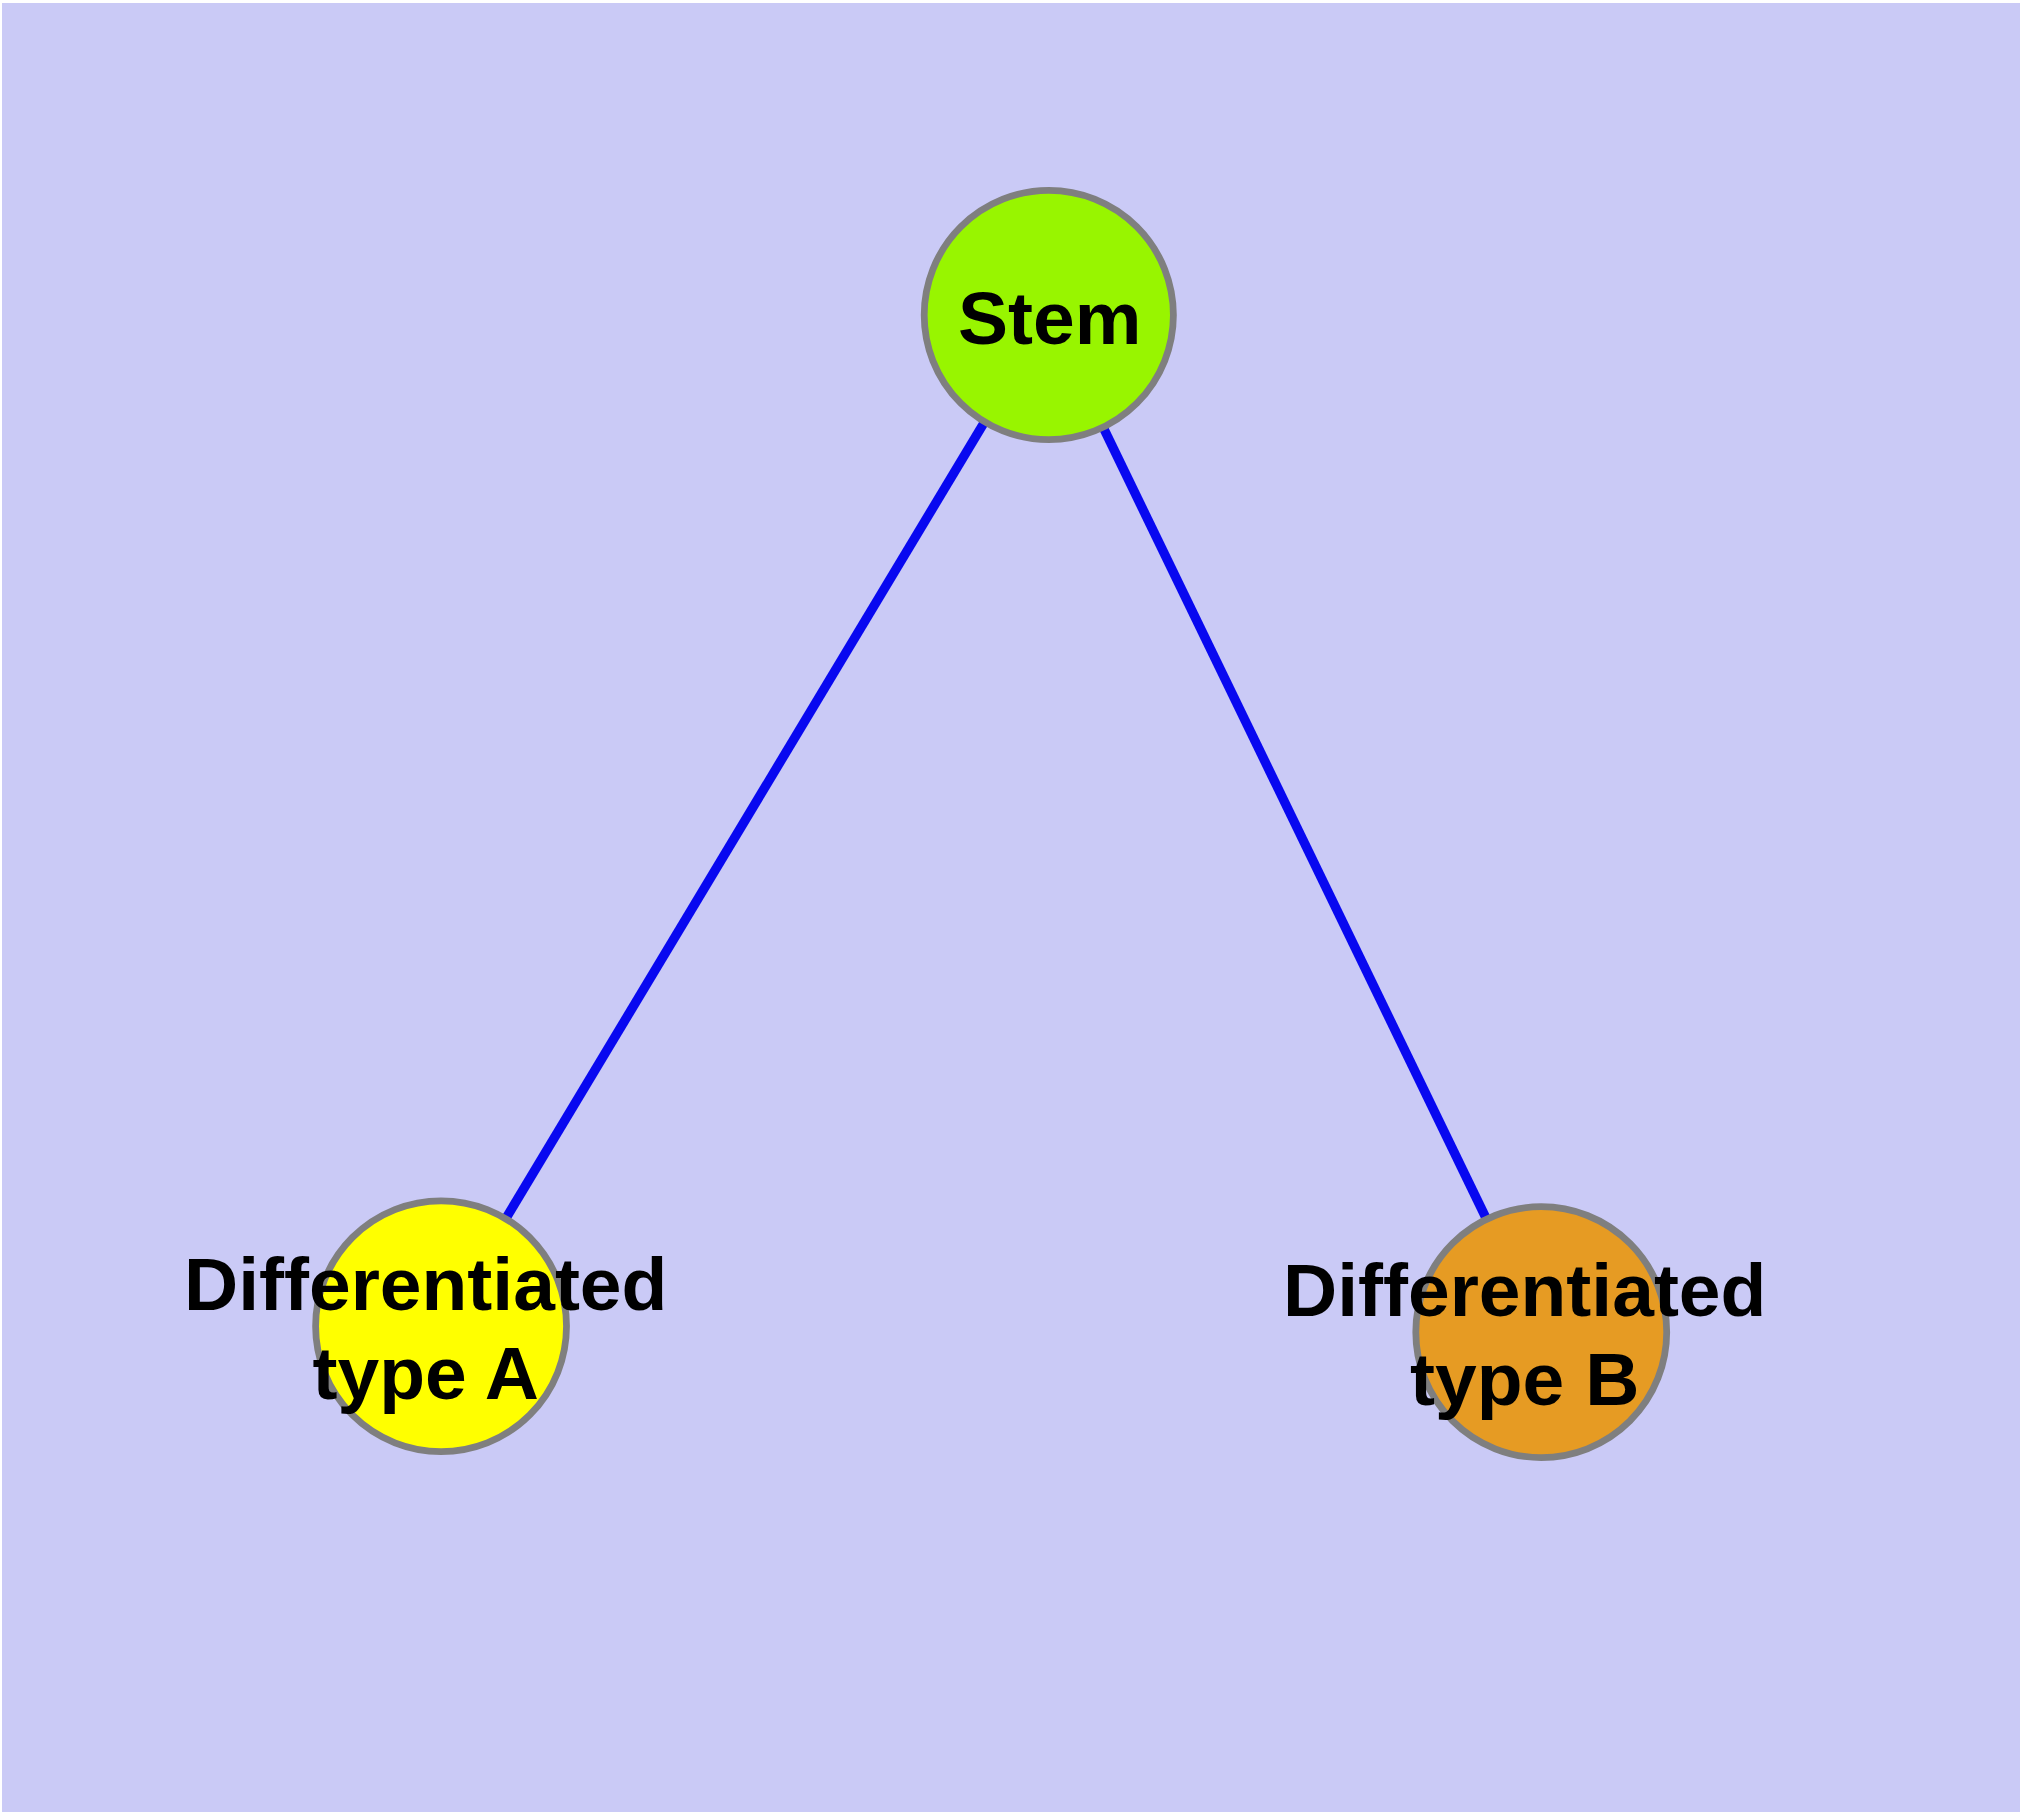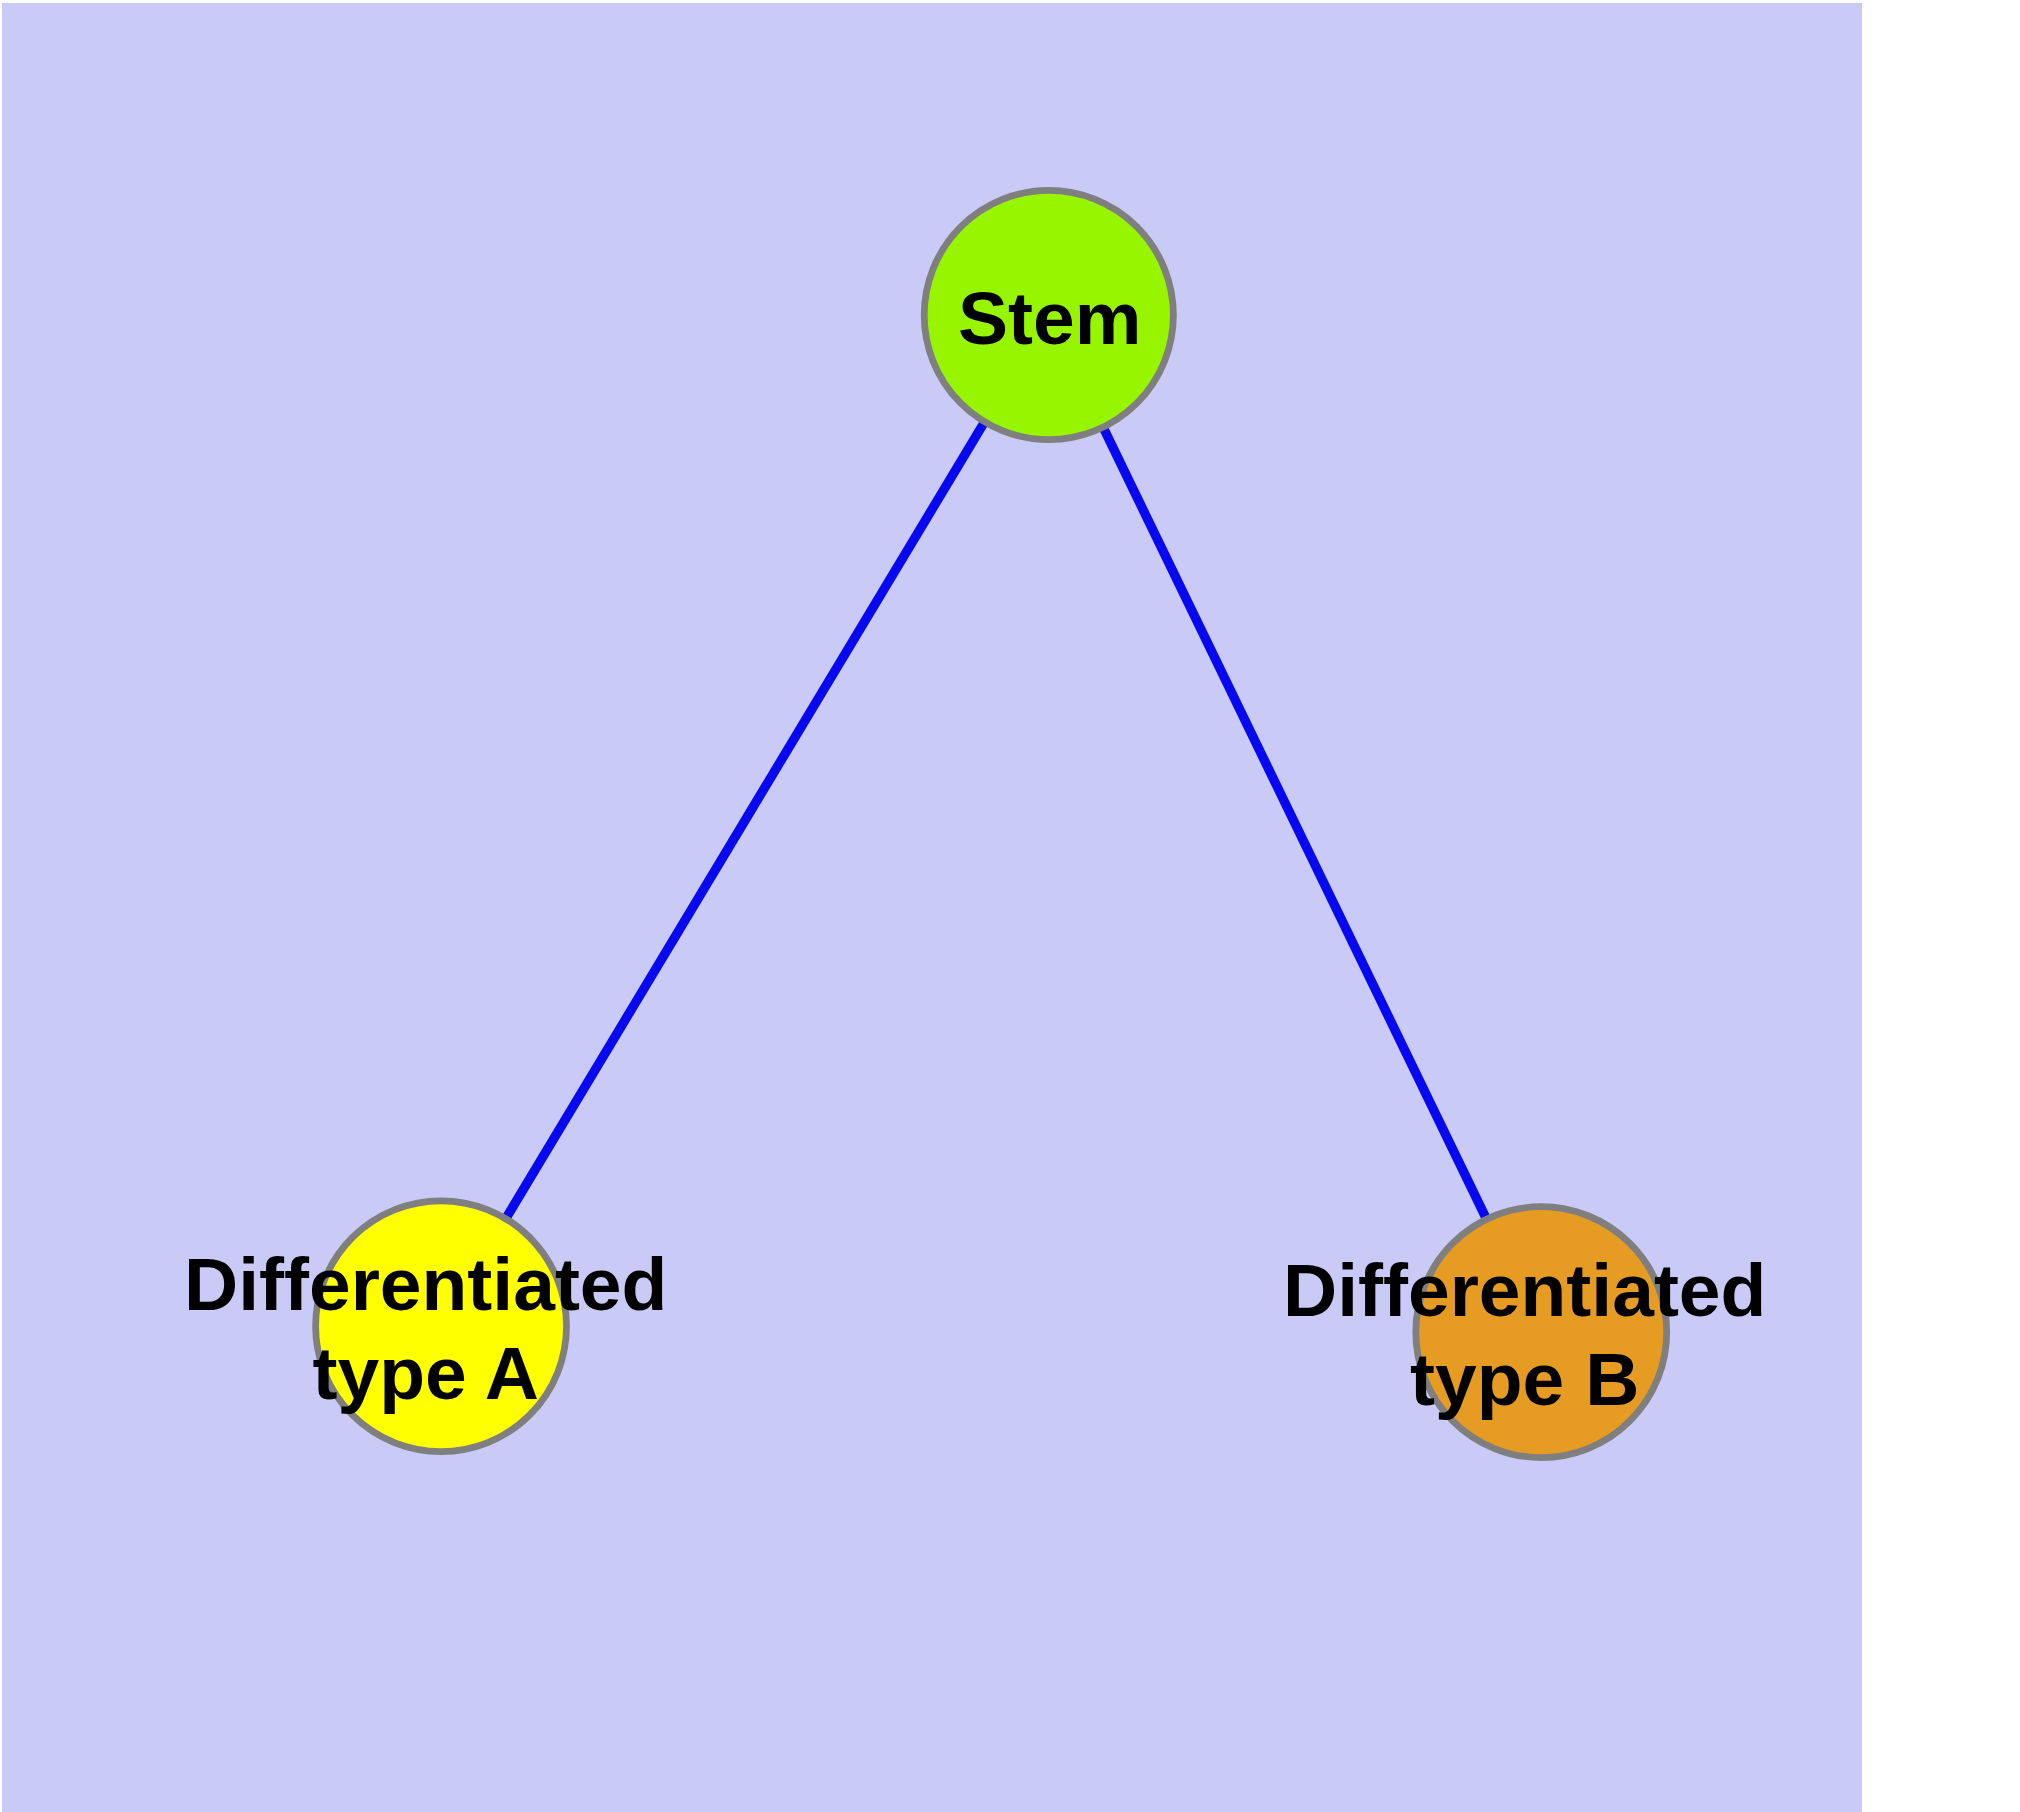--- a/index.html
+++ b/index.html
@@ -13,21 +13,21 @@
   .page {
     position: relative;
     width: 2021px;
     height: 1812px;
     background: #ffffff;
   }
   .canvas {
     position: absolute;
     left: 1.7px;
     top: 3.4px;
-    width: 1860px;
+    width: 2019px;
     height: 1809px;
   }
   .canvas svg {
     position: absolute;
     left: 0;
     top: 0;
     display: block;
   }
   .edge {
     stroke-width: 11px;

